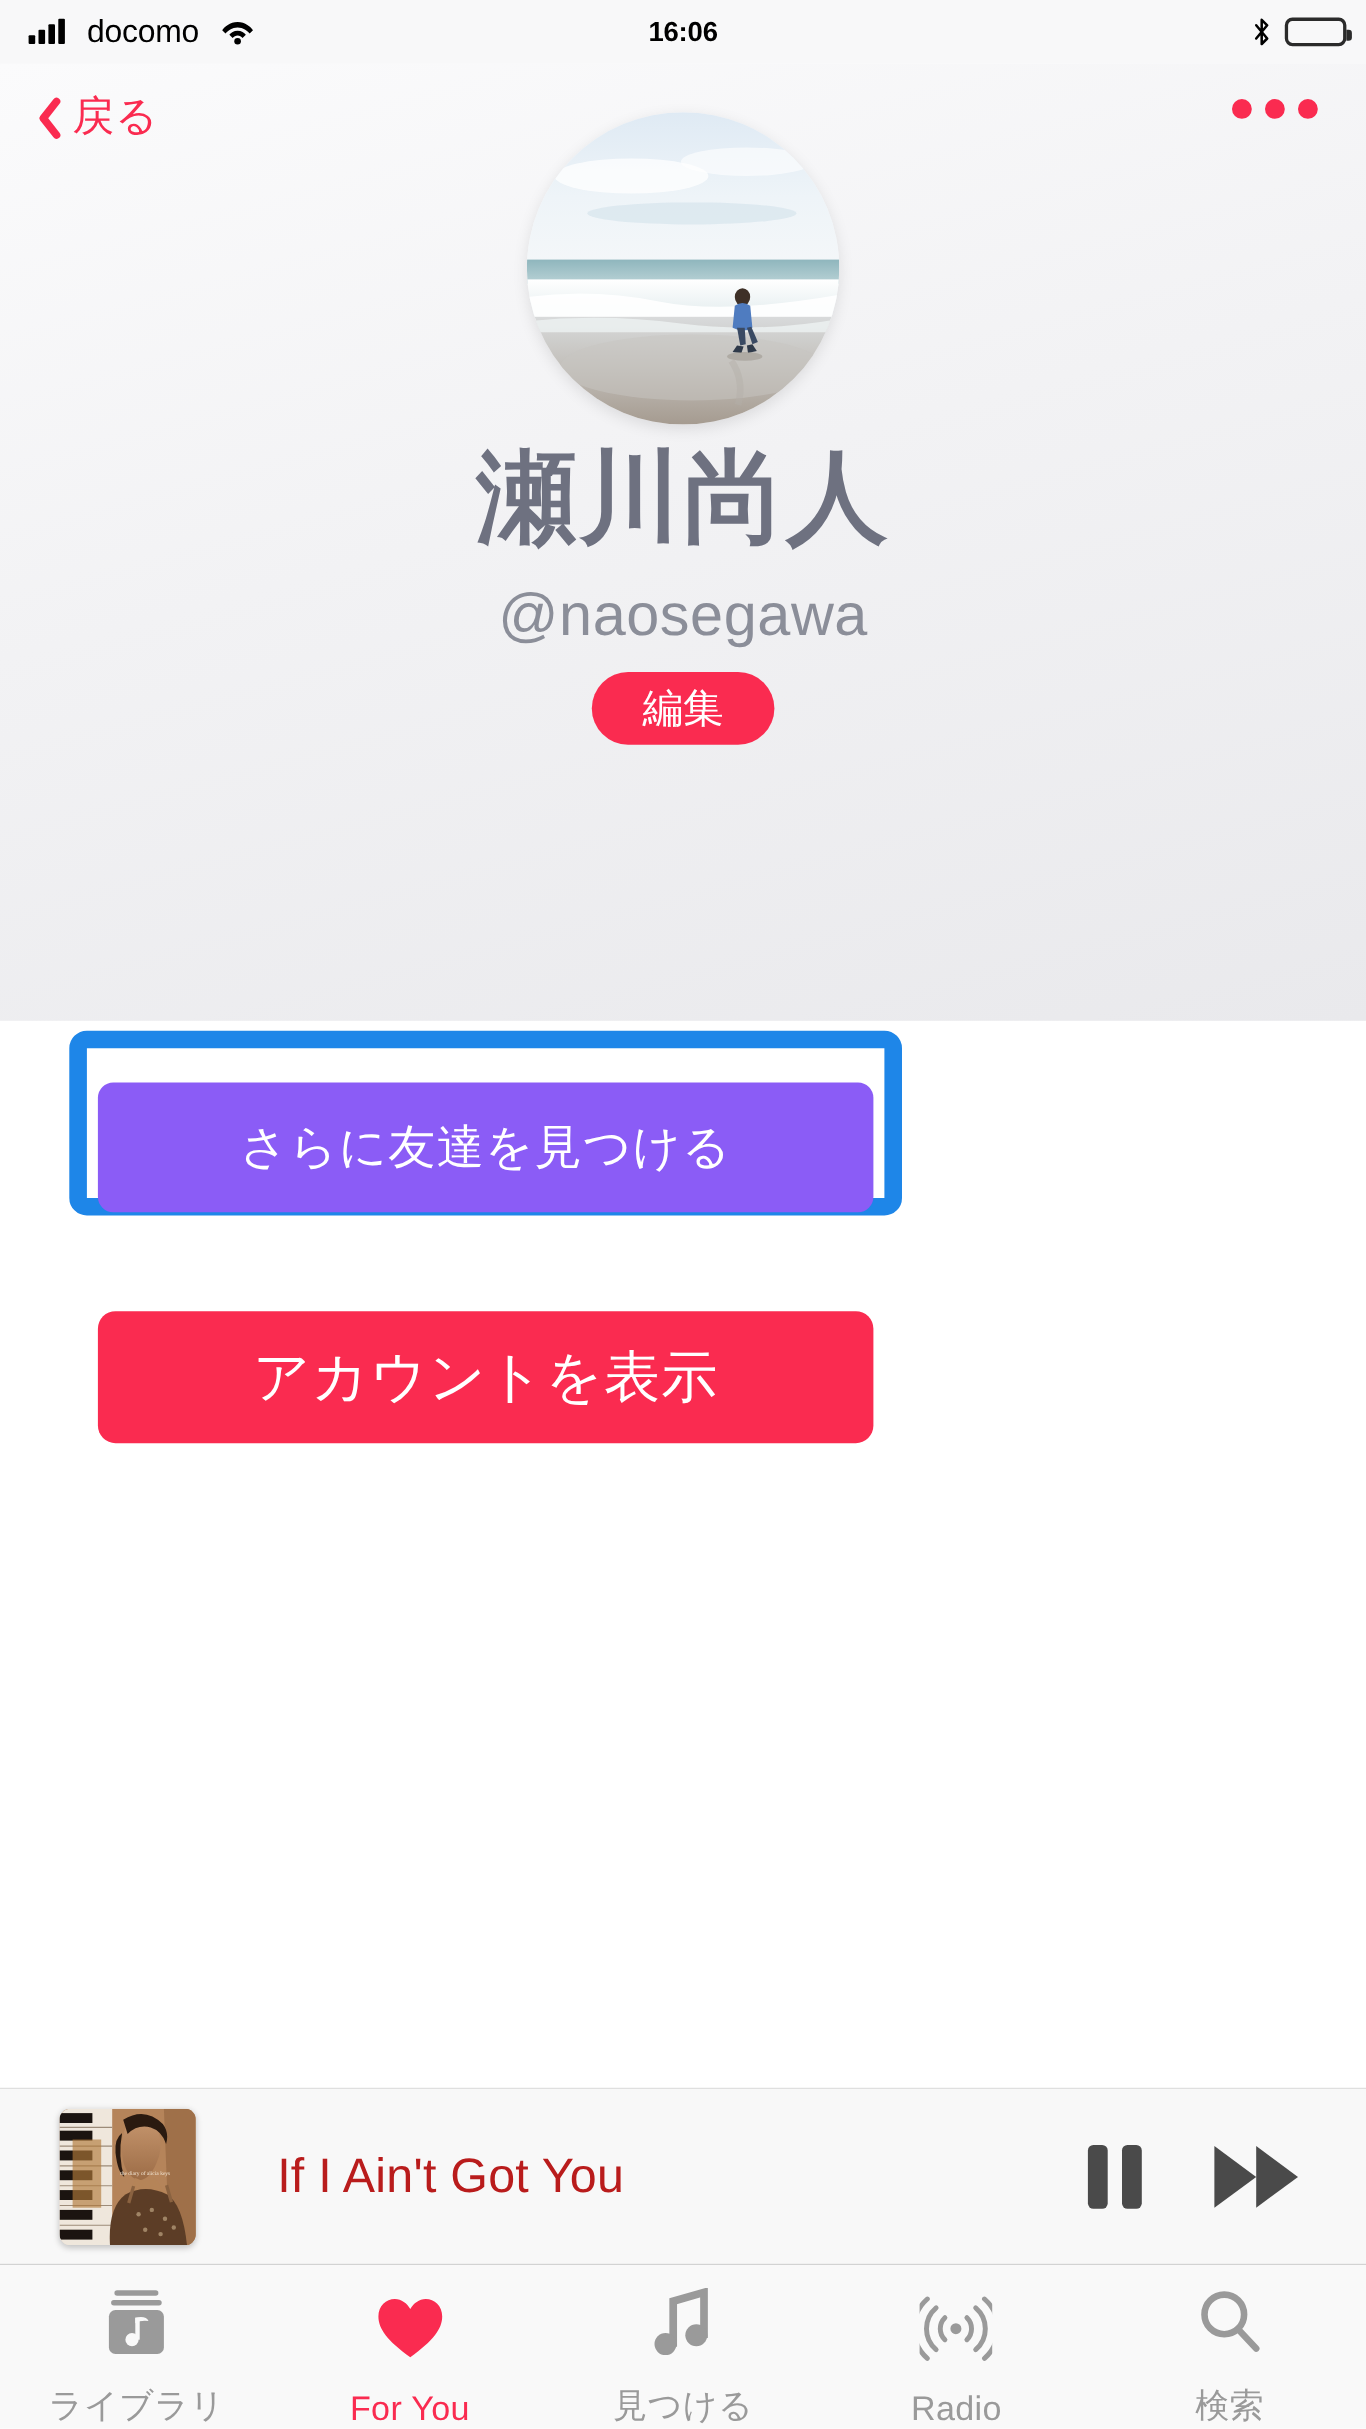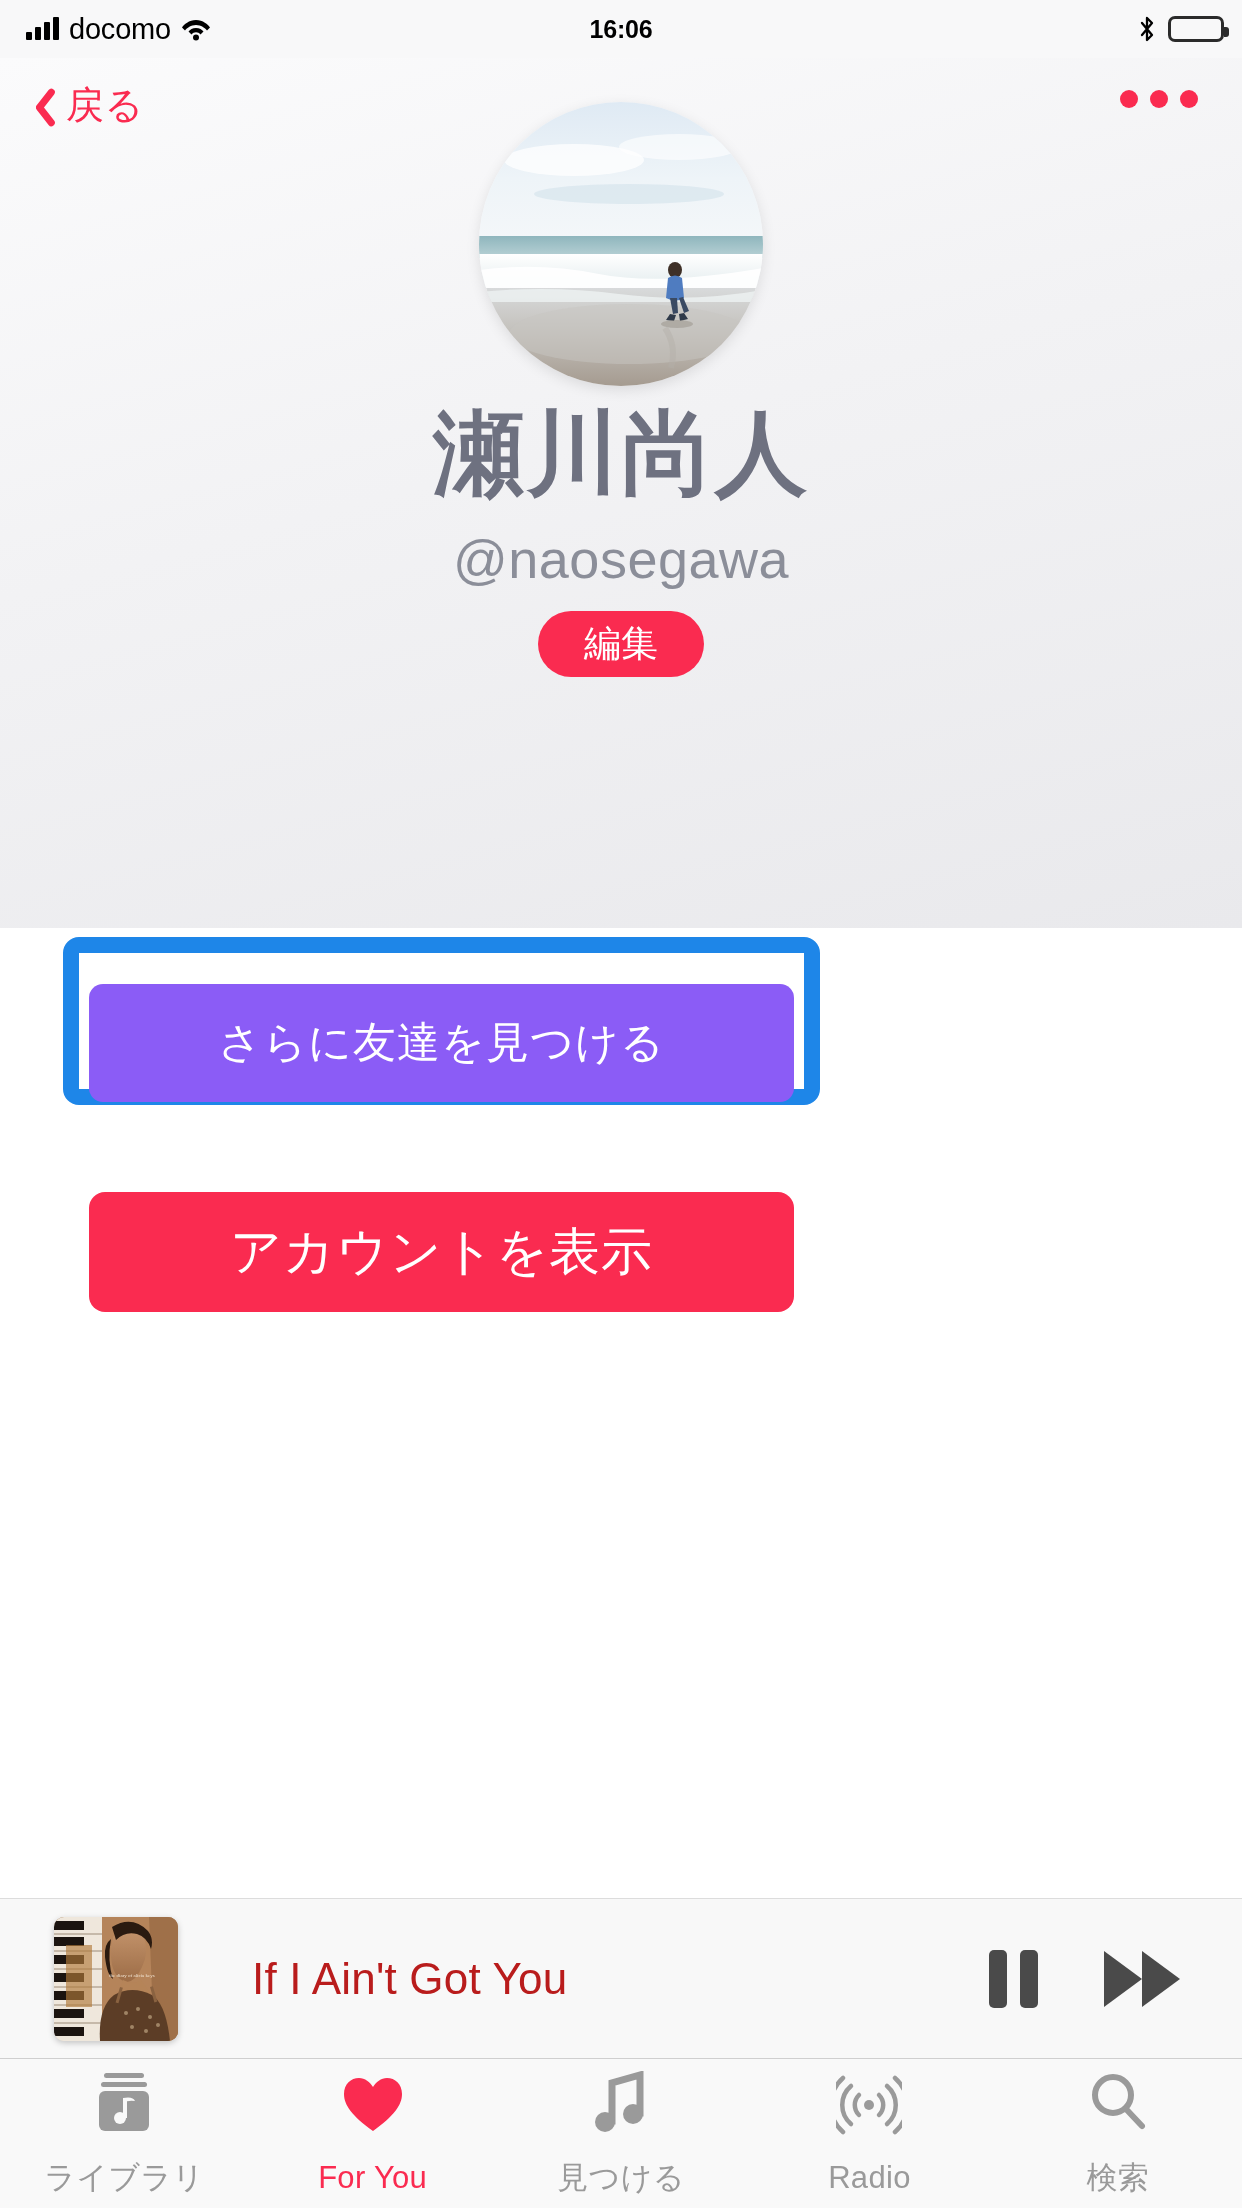--- a/index.html
+++ b/index.html
@@ -11,21 +11,21 @@
     position:relative;
   }
   #screen { position:absolute; inset:0; width:1242px; height:2208px; }
 
   
   .statusbar {
     position:absolute; top:0; left:0; width:1242px; height:58px;
     background:#f8f8f9;
     display:flex; align-items:center;
   }
-  .sb-left { position:absolute; left:26px; top:0; height:58px; display:flex; align-items:center; gap:10px; }
+  .sb-left { position:absolute; left:26px; top:0; height:58px; display:flex; align-items:center; gap:20px; }
   .sig-bars { display:flex; align-items:flex-end; gap:3px; height:22px; }
   .sig-bars i { display:block; width:6px; background:#000; border-radius:1px; }
   .sig-bars i:nth-child(1){ height:8px; }
   .sig-bars i:nth-child(2){ height:13px; }
   .sig-bars i:nth-child(3){ height:18px; }
   .sig-bars i:nth-child(4){ height:23px; }
   .carrier { font-size:29px; color:#000; letter-spacing:-0.2px; }
   .wifi { width:30px; height:24px; position:relative; }
   .sb-center { position:absolute; left:0; width:1242px; text-align:center; top:0; height:58px; line-height:58px; }
   .clock { font-size:25px; font-weight:600; color:#000; letter-spacing:-0.2px;text-align:right; }
@@ -131,21 +131,21 @@
   }
 
   
   .tabbar {
     position:absolute; left:0; bottom:0; width:1242px; height:150px;
     background:#f9f9f9; border-top:1px solid #cfcfcf;
     display:flex;
   }
   .tab {
     flex:1 1 0; display:flex; flex-direction:column;
-    align-items:center; justify-content:center; gap:22px; cursor:pointer;
+    align-items:center; justify-content:flex-end; gap:22px; cursor:pointer;
   }
   .tab-icon { height:66px; display:flex; align-items:center; justify-content:center; }
   .tab-label { font-size:31px; color:#9a9a9a; letter-spacing:0.3px; }
   .tab.active .tab-label { color:#fa2b50; }
 </style>
 </head>
 <body>
 
 <div id="screen">
 

